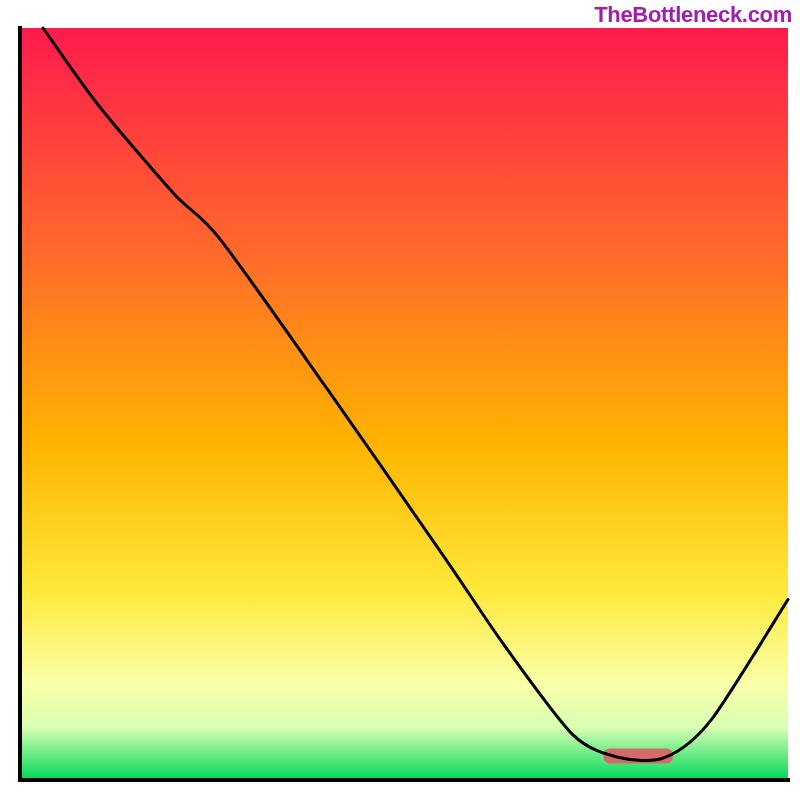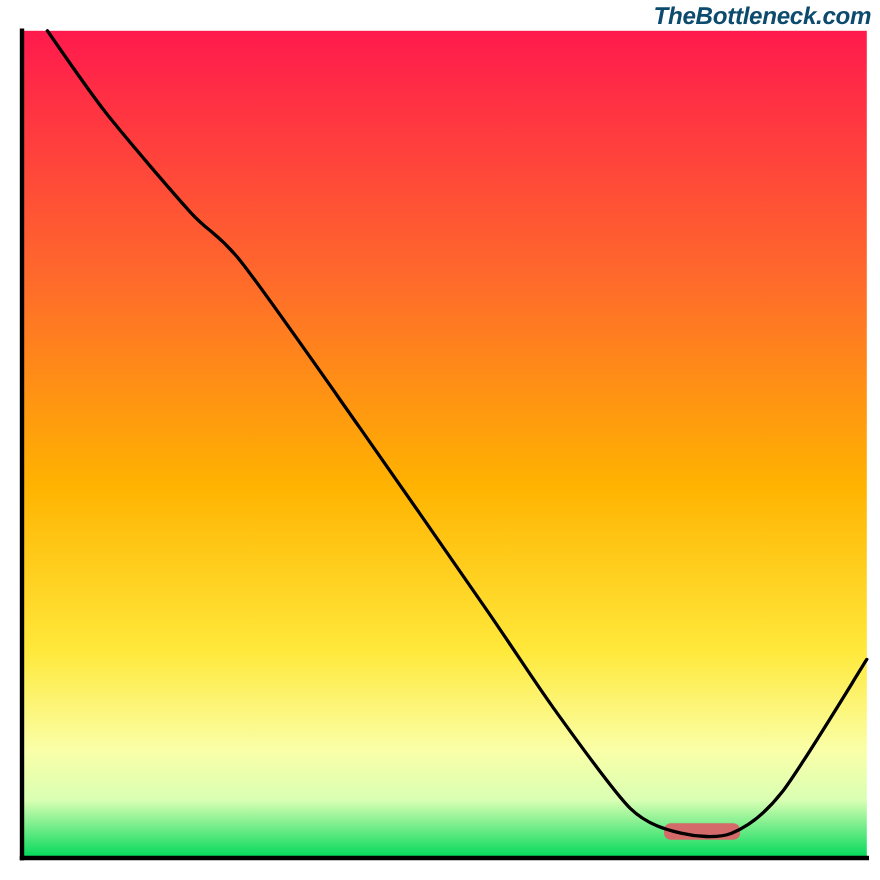--- a/index.html
+++ b/index.html
@@ -14,24 +14,23 @@
     position: relative;
     width: 800px;
     height: 800px;
   }
   .watermark {
     position: absolute;
     top: 2px;
     right: 8px;
     font-size: 22px;
     font-weight: bold;
-    color: #0c4a6e;
+    color: #a21caf;
     letter-spacing: -0.3px;
     z-index: 10;
-    font-style: italic;
   }
   svg.plot {
     position: absolute;
     left: 0;
     top: 0;
   }
 </style>
 </head>
 <body>
 

